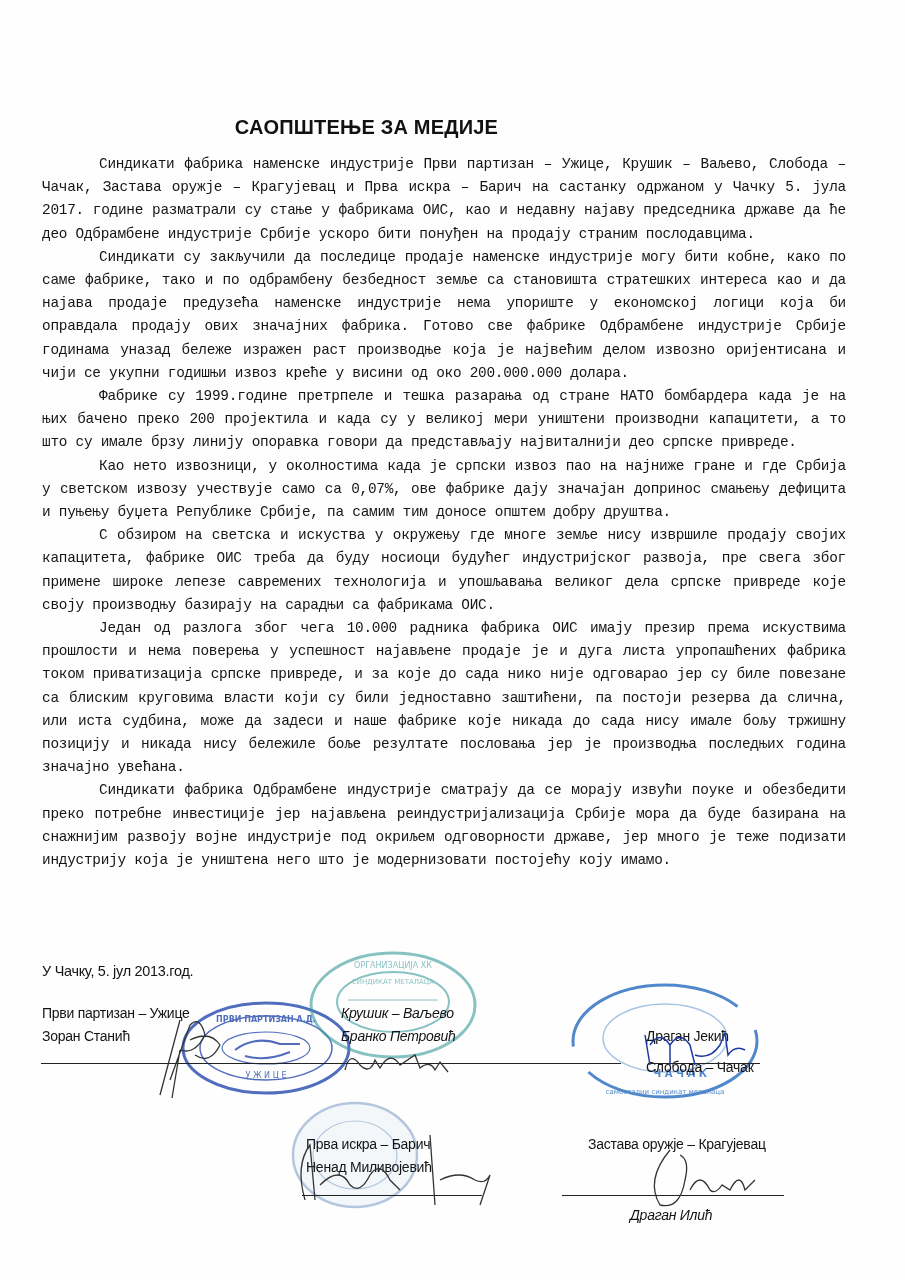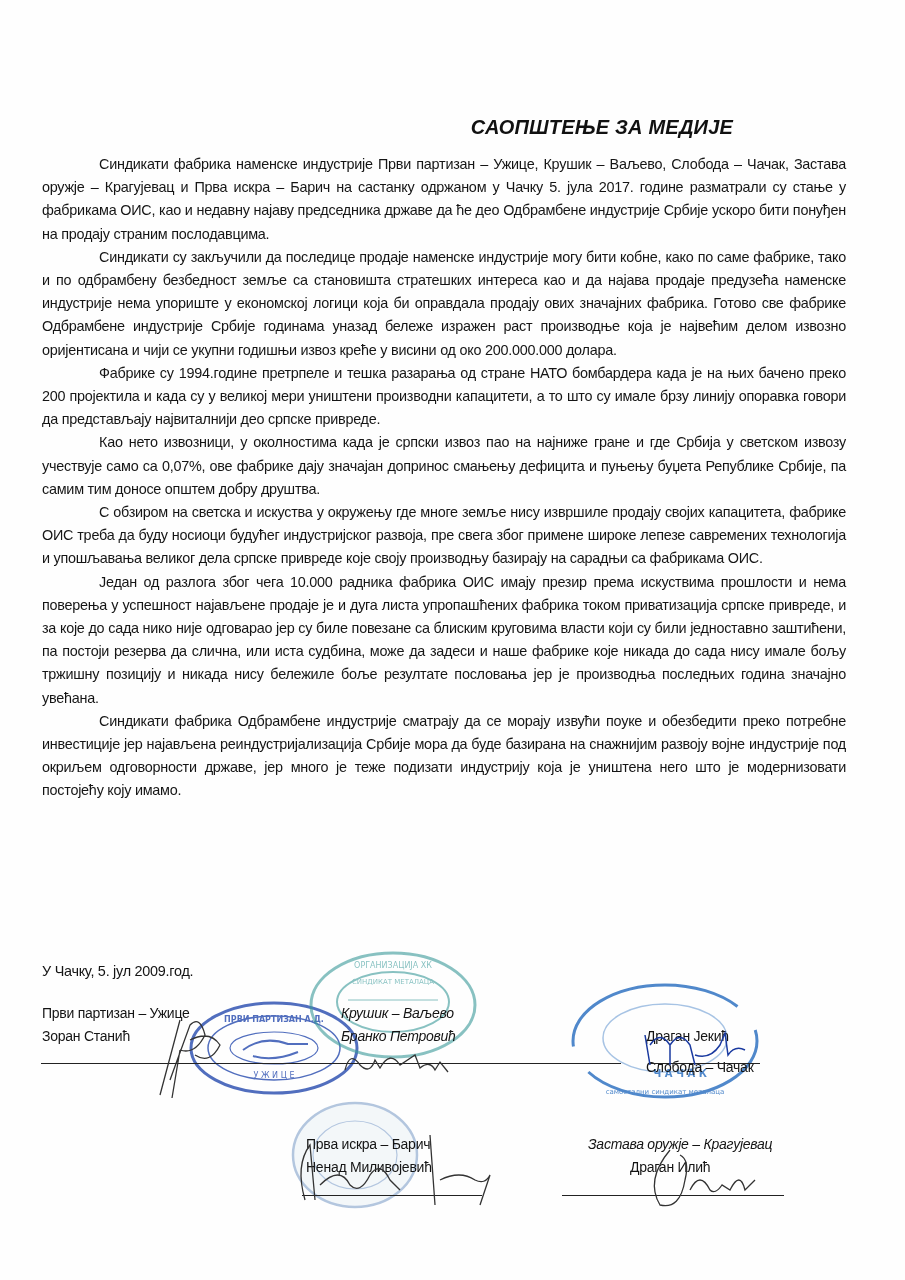--- a/index.html
+++ b/index.html
@@ -1,52 +1,52 @@
 <!DOCTYPE html>
 <html><head>
 <meta charset="utf-8">
 <style>
   html, body { margin: 0; padding: 0; background: #ffffff; }
   body { width: 905px; height: 1280px; position: relative; overflow: hidden;
          font-family: "Liberation Sans", "DejaVu Sans", sans-serif; color: #141414; }
   .page { position: absolute; left: 0; top: 0; width: 905px; height: 1280px; background: #fefefe; }
-  .title { position: absolute; top: 116px; left: 0; width: 733px; text-align: right;
+  .title { position: absolute; top: 116px; left: 0; width: 733px; text-align: center;
            font-family: "Liberation Sans", sans-serif; font-weight: bold; font-size: 20px;
-           letter-spacing: 0.2px; color: #111; font-style: italic; }
+           letter-spacing: 0.2px; color: #111; }
   .body-text { position: absolute; left: 42px; top: 153px; width: 804px;
-               font-family: Liberation Sans, sans-serif;
+               font-family: Liberation Mono, monospace;
                font-size: 14.4px; line-height: 23.2px; color: #151515; }
   .para { margin: 0; text-align: justify; text-indent: 57px; letter-spacing: -0.25px; }
   .date { position: absolute; left: 42px; top: 963px; font-size: 14.4px; letter-spacing: -0.25px; }
   .sig-text { position: absolute; font-size: 14px; line-height: 23px; letter-spacing: -0.25px; white-space: nowrap; z-index: 3; }
   .sig-line { position: absolute; height: 0; border-top: 1.2px solid #222; z-index: 3; }
   .stamp { position: absolute; border-radius: 50%; z-index: 2; opacity: 0.82; }
   .stamp svg { width: 100%; height: 100%; display: block; }
   .signature { position: absolute; z-index: 4; }
 </style>
 </head>
 <body>
 
 <div class="page">
 
   <div class="title">САОПШТЕЊЕ ЗА МЕДИЈЕ</div>
 
   <div class="body-text">
     <p class="para">Синдикати фабрика наменске индустрије Први партизан – Ужице, Крушик – Ваљево, Слобода – Чачак, Застава оружје – Крагујевац и Прва искра – Барич на састанку одржаном у Чачку 5. јула 2017. године разматрали су стање у фабрикама ОИС, као и недавну најаву председника државе да ће део Одбрамбене индустрије Србије ускоро бити понуђен на продају страним послодавцима.</p>
     <p class="para">Синдикати су закључили да последице продаје наменске индустрије могу бити кобне, како по саме фабрике, тако и по одбрамбену безбедност земље са становишта стратешких интереса као и да најава продаје предузећа наменске индустрије нема упориште у економској логици која би оправдала продају ових значајних фабрика. Готово све фабрике Одбрамбене индустрије Србије годинама уназад бележе изражен раст производње која је највећим делом извозно оријентисана и чији се укупни годишњи извоз креће у висини од око 200.000.000 долара.</p>
-    <p class="para">Фабрике су 1994.године претрпеле и тешка разарања од стране НАТО бомбардера када је на њих бачено преко 200 пројектила и када су у великој мери уништени производни капацитети, а то што су имале брзу линију опоравка говори да представљају највиталнији део српске привреде.</p>
+    <p class="para">Фабрике су 1999.године претрпеле и тешка разарања од стране НАТО бомбардера када је на њих бачено преко 200 пројектила и када су у великој мери уништени производни капацитети, а то што су имале брзу линију опоравка говори да представљају највиталнији део српске привреде.</p>
     <p class="para">Као нето извозници, у околностима када је српски извоз пао на најниже гране и где Србија у светском извозу учествује само са 0,07%, ове фабрике дају значајан допринос смањењу дефицита и пуњењу буџета Републике Србије, па самим тим доносе општем добру друштва.</p>
     <p class="para">С обзиром на светска и искуства у окружењу где многе земље нису извршиле продају својих капацитета, фабрике ОИС треба да буду носиоци будућег индустријског развоја, пре свега због примене широке лепезе савремених технологија и упошљавања великог дела српске привреде које своју производњу базирају на сарадњи са фабрикама ОИС.</p>
     <p class="para">Један од разлога због чега 10.000 радника фабрика ОИС имају презир према искуствима прошлости и нема поверења у успешност најављене продаје је и дуга листа упропашћених фабрика током приватизација српске привреде, и за које до сада нико није одговарао јер су биле повезане са блиским круговима власти који су били једноставно заштићени, па постоји резерва да слична, или иста судбина, може да задеси и наше фабрике које никада до сада нису имале бољу тржишну позицију и никада нису бележиле боље резултате пословања јер је производња последњих година значајно увећана.</p>
     <p class="para">Синдикати фабрика Одбрамбене индустрије сматрају да се морају извући поуке и обезбедити преко потребне инвестиције јер најављена реиндустријализација Србије мора да буде базирана на снажнијим развоју војне индустрије под окриљем одговорности државе, јер много је теже подизати индустрију која је уништена него што је модернизовати постојећу коју имамо.</p>
   </div>
 
-  <div class="date">У Чачку, 5. јул 2009.год.</div>
+  <div class="date">У Чачку, 5. јул 2013.год.</div>
 
-  <div class="stamp" style="left:188px; top:1000px; width:172px; height:96px;">
+  <div class="stamp" style="left:180px; top:1000px; width:172px; height:96px;">
     <svg viewBox="0 0 172 96">
       <ellipse cx="86" cy="48" rx="83" ry="45" fill="none" stroke="#2c4fb0" stroke-width="3"></ellipse>
       <ellipse cx="86" cy="48" rx="66" ry="32" fill="none" stroke="#2c4fb0" stroke-width="1.5"></ellipse>
       <ellipse cx="86" cy="48" rx="44" ry="16" fill="none" stroke="#2c4fb0" stroke-width="1.2"></ellipse>
       <path d="M55 50 Q75 35 100 44 L120 44 M65 56 Q85 62 110 52" fill="none" stroke="#2c4fb0" stroke-width="2"></path>
       <text x="86" y="22" text-anchor="middle" font-size="8" fill="#2c4fb0" font-family="DejaVu Sans, sans-serif" font-weight="bold">ПРВИ ПАРТИЗАН А.Д.</text>
       <text x="86" y="78" text-anchor="middle" font-size="8" fill="#2c4fb0" font-family="DejaVu Sans, sans-serif">У Ж И Ц Е</text>
     </svg>
   </div>
 
@@ -85,22 +85,22 @@
 
   <div class="sig-text" style="left:646px; top:1056px;">Слобода – Чачак</div>
   <div class="sig-text" style="left:646px; top:1025px;">Драган Јекић</div>
 
   <div class="sig-line" style="left:41px; top:1063px; width:580px;"></div>
   <div class="sig-line" style="left:648px; top:1063px; width:112px;"></div>
 
   <div class="sig-text" style="left:306px; top:1133px;">Прва искра – Барич</div>
   <div class="sig-text" style="left:306px; top:1156px;">Ненад Миливојевић</div>
 
-  <div class="sig-text" style="left:588px; top:1133px;font-style:italic;">Застава оружје – Крагујевац</div>
-  <div class="sig-text" style="left:630px; top:1156px;">Драган Илић</div>
+  <div class="sig-text" style="left:588px; top:1133px;">Застава оружје – Крагујевац</div>
+  <div class="sig-text" style="left:630px; top:1204px;font-style:italic;">Драган Илић</div>
 
   <div class="sig-line" style="left:302px; top:1195px; width:180px;"></div>
   <div class="sig-line" style="left:562px; top:1195px; width:222px;"></div>
 
   <svg class="signature" style="left:150px; top:1010px; width:80px; height:90px;" viewBox="0 0 80 90">
     <path d="M10 85 L30 10 M20 70 L40 15 Q50 5 55 25 Q45 45 30 40 M40 30 Q60 20 70 35 Q60 55 45 45 M30 40 L22 88" fill="none" stroke="#333" stroke-width="1.3"></path>
   </svg>
   <svg class="signature" style="left:340px; top:1040px; width:120px; height:40px;" viewBox="0 0 120 40">
     <path d="M5 30 Q10 10 20 25 Q30 35 35 20 L40 28 Q50 10 60 25 L75 15 L80 28 Q90 20 95 30 L100 22 L108 32" fill="none" stroke="#333" stroke-width="1.3"></path>
   </svg>

